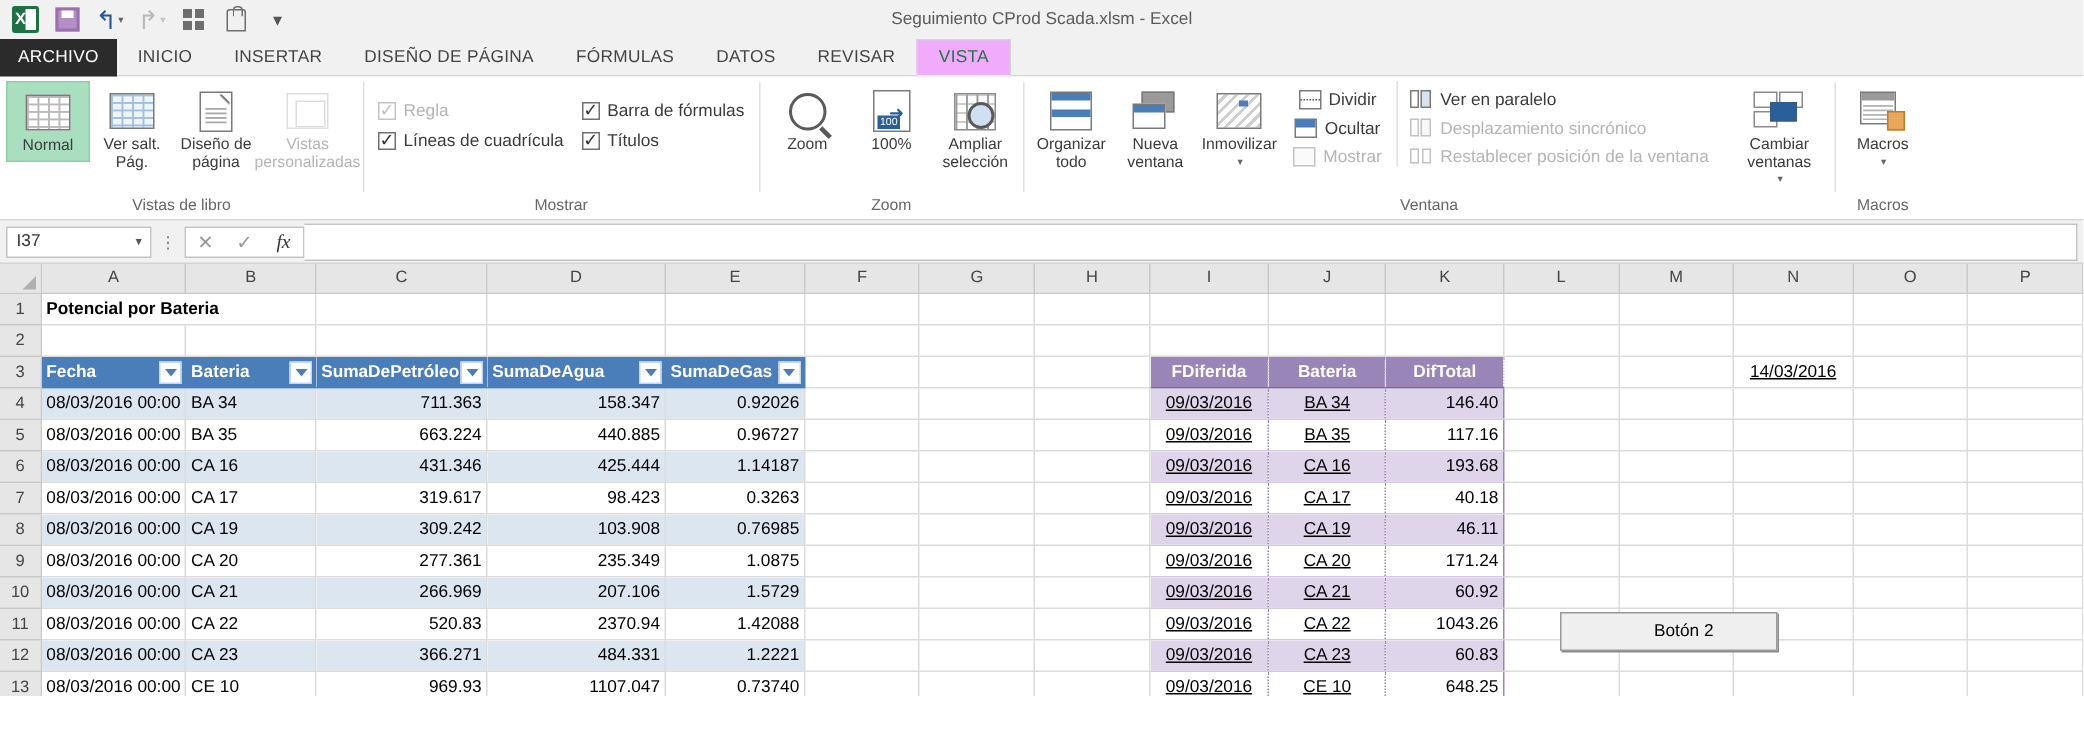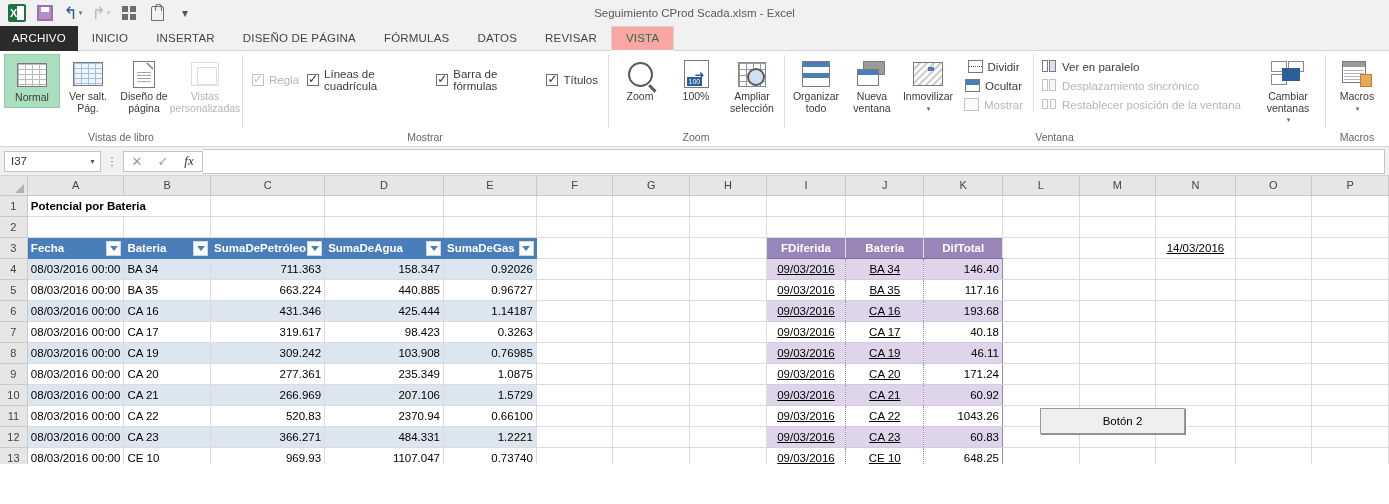--- a/index.html
+++ b/index.html
@@ -111,21 +111,21 @@
     letter-spacing: .2px;
     position: relative;
     z-index: 2;
   }
   .tab.archivo {
     background: #2b2b2b;
     color: #ffffff;
     padding: 0 12px;
   }
   .tab.active {
-    background: #fca5a5;
+    background: #f0abfc;
     color: #217346;
     border: 1px solid #d4d4d4;
     border-bottom: 1px solid #ffffff;
     line-height: 23px;
   }
 
   
   .ribbon {
     height: 96px;
     background: #ffffff;
@@ -278,21 +278,21 @@
     position: absolute; left: 2px; top: 9px; width: 20px; height: 10px;
     background-image: linear-gradient(to bottom, #b5b5b5 1px, transparent 1px);
     background-size: 100% 3px;
   }
   .ic-macro i:nth-child(4) {
     position: absolute; right: 0; bottom: 0; width: 12px; height: 13px;
     border: 1px solid #c07a2a; background: #e8a85a;
   }
 
   
-  .checkcol { display: flex; flex-direction: row; gap: 8px; padding: 14px 6px 0 6px; }
+  .checkcol { display: flex; flex-direction: column; gap: 8px; padding: 14px 6px 0 6px; }
   .checkrow { display: flex; align-items: center; gap: 5px; font-size: 11.5px; color: #3b3b3b; }
   .checkrow.disabled { color: #b5b5b5; }
   .cbx {
     width: 12px; height: 12px; border: 1px solid #707070; background: #fff;
     position: relative; flex: none;
   }
   .cbx.checked::after {
     content: "✓"; position: absolute; left: 0px; top: -3px;
     font-size: 12px; color: #333; line-height: 14px;
   }
@@ -948,21 +948,21 @@
             <td class="cell"></td>
             <td class="cell"></td>
             <td class="cell"></td>
           </tr>
           <tr>
             <td class="rowhead">11</td>
             <td class="cell plain-b">08/03/2016 00:00</td>
             <td class="cell plain-b">CA 22</td>
             <td class="cell num plain-b">520.83</td>
             <td class="cell num plain-b">2370.94</td>
-            <td class="cell num plain-b">0.66100</td>
+            <td class="cell num plain-b">1.42088</td>
             <td class="cell"></td>
             <td class="cell"></td>
             <td class="cell"></td>
             <td class="cell ctr pcell first pplain">09/03/2016</td>
             <td class="cell ctr pcell pplain">CA 22</td>
             <td class="cell num pcell last pplain">1043.26</td>
             <td class="cell"></td>
             <td class="cell"></td>
             <td class="cell"></td>
             <td class="cell"></td>

